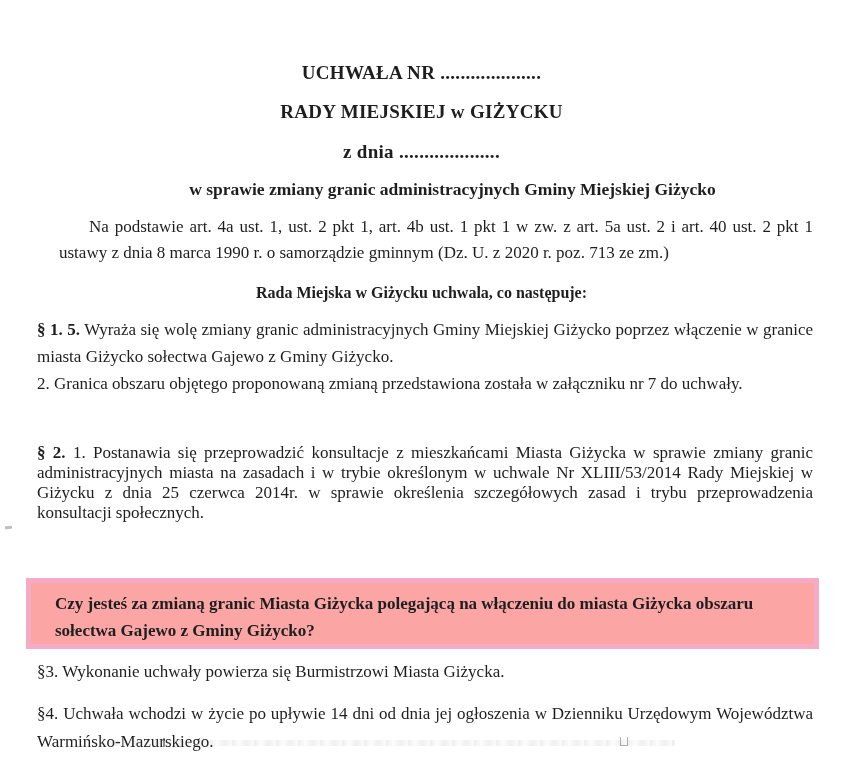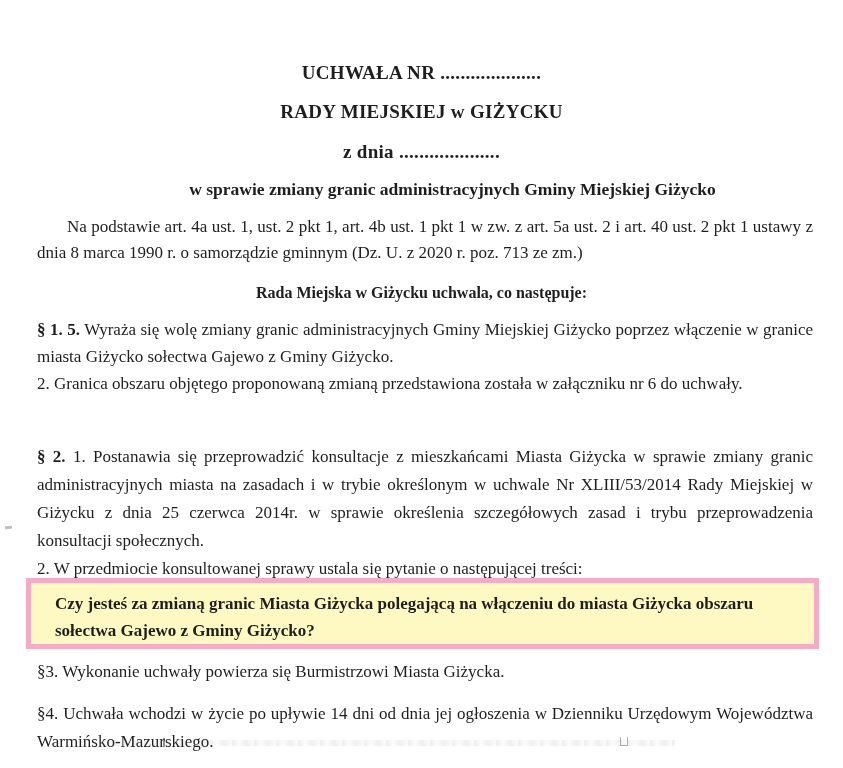--- a/index.html
+++ b/index.html
@@ -26,38 +26,38 @@
     text-align: center; font-weight: bold;
     font-size: 17.5px;
     margin-left: 31px;
   }
   .body-block {
     position: absolute; left: 37px; width: 776px;
     font-size: 17px; line-height: 27px;
     text-align: justify;
   }
   .legal { top: 214px; line-height: 26px; }
-  .legal .indent { text-indent: 30px; display: block; }
+  .legal .indent { text-indent: 30px; display: block; margin-left: 22px; }
   .intro {
     position: absolute; left: 0; width: 100%;
     text-align: center; font-weight: bold; font-size: 16px;
     top: 284px;
   }
   .par1 { top: 316px; }
-  .par2 { top: 443px; line-height: 28px; font-family: Liberation Serif, serif; }
+  .par2 { top: 443px; line-height: 20px; font-family: Liberation Serif, serif; }
   .par3 { top: 658px; }
   .par4 { top: 700px; line-height: 28px; }
   .bold-prefix { font-weight: bold; }
   .question-box {
     position: absolute;
     left: 26px; top: 578px;
     width: 793px; height: 71px;
     box-sizing: border-box;
     border-style: solid; border-width: 5px;
-    background: #fef9c3;
+    background: #fca5a5;
     padding: 7px 24px 0 24px;
     font-weight: bold; font-size: 17px; line-height: 27px;
     text-align: left;
   }
   p { margin: 0; }
   
   .artifact { position: absolute; pointer-events: none; }
   .edge-dash {
     left: 5px; top: 526px; width: 7px; height: 3px;
     background: rgba(110,110,110,0.45);
@@ -94,26 +94,25 @@
   <div class="subject" style="top:179px">w sprawie zmiany granic administracyjnych Gminy Miejskiej Giżycko</div>
 
   <div class="body-block legal">
     <span class="indent">Na podstawie art. 4a ust. 1, ust. 2 pkt 1, art. 4b ust. 1 pkt 1 w zw. z art. 5a ust. 2 i art. 40 ust. 2 pkt 1 ustawy z dnia 8 marca 1990 r. o samorządzie gminnym (Dz. U. z 2020 r. poz. 713 ze zm.)</span>
   </div>
 
   <div class="intro">Rada Miejska w Giżycku uchwala, co następuje:</div>
 
   <div class="body-block par1">
     <p><span class="bold-prefix">§ 1. 5.</span><span> Wyraża się wolę zmiany granic administracyjnych Gminy Miejskiej Giżycko poprzez włączenie  w granice miasta Giżycko sołectwa Gajewo z Gminy Giżycko.</span></p>
-    <p>2. Granica obszaru objętego proponowaną zmianą przedstawiona została w załączniku nr 6 do uchwały.</p>
+    <p>2. Granica obszaru objętego proponowaną zmianą przedstawiona została w załączniku nr 7 do uchwały.</p>
   </div>
 
   <div class="body-block par2">
     <p><span class="bold-prefix">§ 2.</span><span> 1. Postanawia się przeprowadzić konsultacje z mieszkańcami Miasta Giżycka w sprawie zmiany granic administracyjnych miasta na zasadach i w trybie określonym w uchwale Nr XLIII/53/2014 Rady Miejskiej w Giżycku z dnia 25 czerwca 2014r. w sprawie określenia szczegółowych zasad i trybu przeprowadzenia konsultacji społecznych.</span></p>
-    <p>2. W przedmiocie konsultowanej sprawy ustala się pytanie o następującej treści:</p>
   </div>
 
   <div class="question-box" style="border-color: rgb(245, 170, 198);">
     <p>Czy jesteś za zmianą granic Miasta Giżycka polegającą na włączeniu do miasta Giżycka obszaru sołectwa Gajewo z Gminy Giżycko?</p>
   </div>
 
   <div class="body-block par3">§3. Wykonanie uchwały powierza się Burmistrzowi Miasta Giżycka.</div>
 
   <div class="body-block par4">§4. Uchwała wchodzi w życie po upływie 14 dni od dnia jej ogłoszenia w Dzienniku Urzędowym Województwa Warmińsko-Mazurskiego.</div>
 

